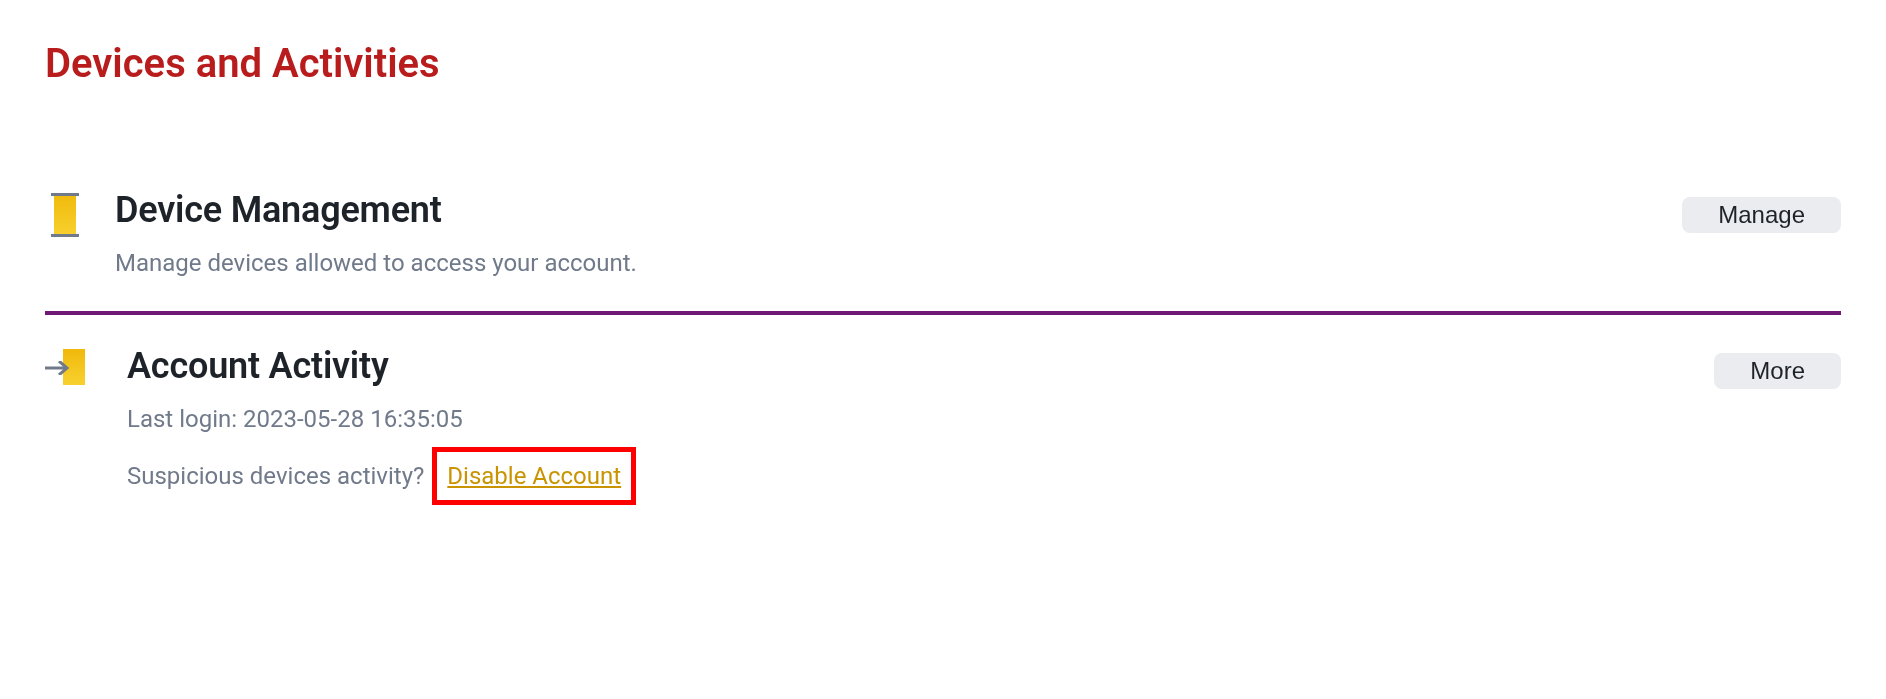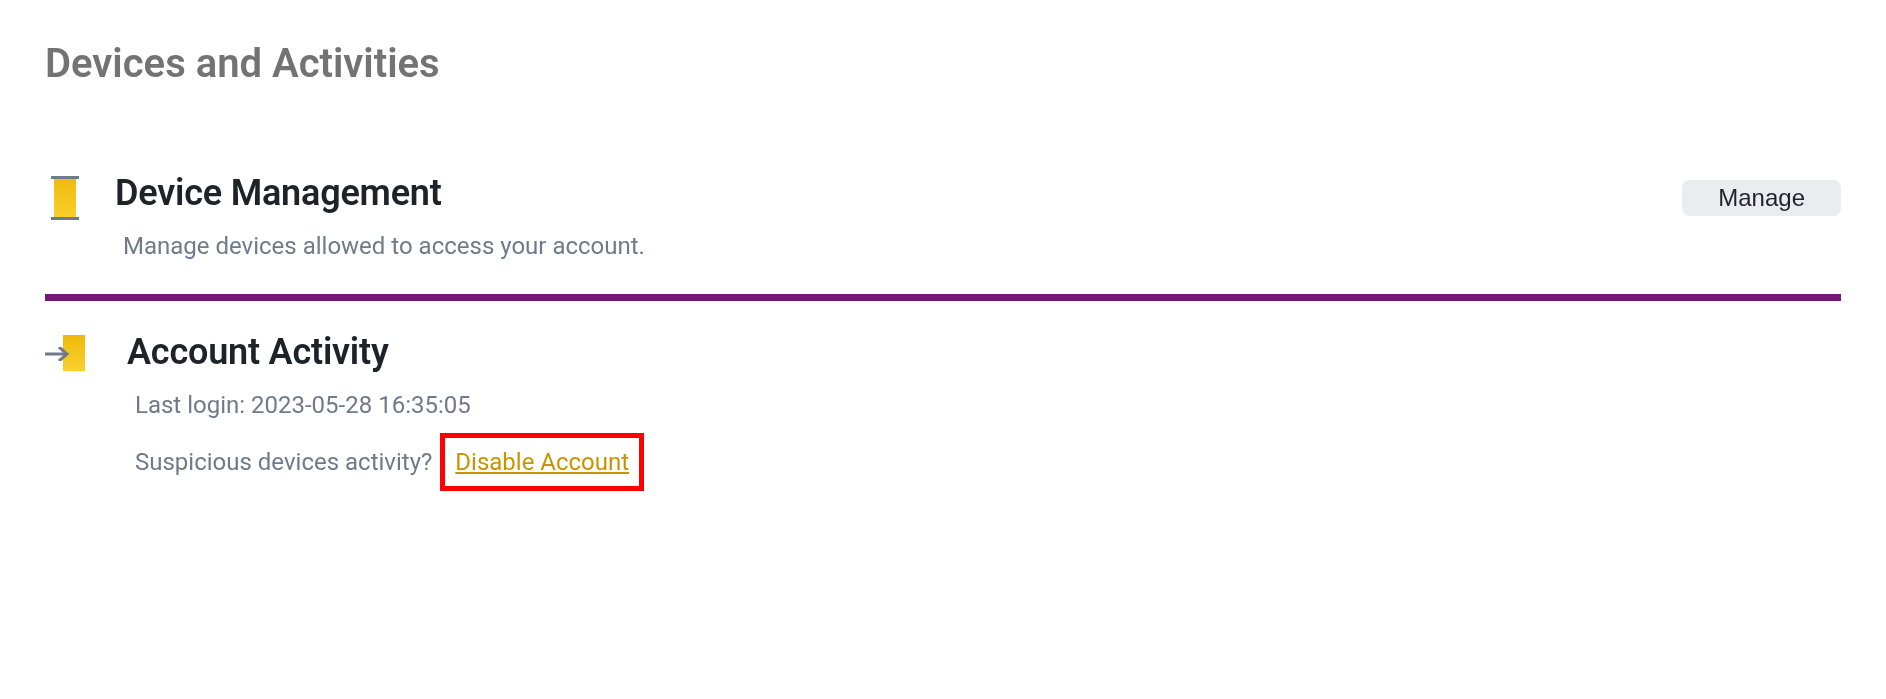--- a/index.html
+++ b/index.html
@@ -7,31 +7,31 @@
     font-family: -apple-system, BlinkMacSystemFont, "Segoe UI", Roboto, "Helvetica Neue", Arial, sans-serif;
     background: #ffffff;
     width: 1886px;
     height: 699px;
     padding: 40px 45px;
     color: #1e2329;
   }
   .section-title {
     font-size: 40px;
     font-weight: 600;
-    color: #737373;
-    margin-bottom: 55px;
+    color: #b91c1c;
+    margin-bottom: 72px;
   }
   .row {
     display: flex;
     align-items: flex-start;
     padding: 30px 0;
     gap: 30px;
   }
   .row + .row {
-    border-top: 7px solid #701a75;
+    border-top: 4px solid #701a75;
     gap: 42px;
   }
   .icon-col {
     flex: 0 0 40px;
     width: 40px;
     display: flex;
     justify-content: center;
     padding-top: 4px;
   }
   .content-col {
@@ -45,21 +45,20 @@
     font-size: 36px;
     font-weight: 600;
     color: #1e2329;
     margin-bottom: 14px;
     letter-spacing: -0.2px;
   }
   .row-desc {
     font-size: 24px;
     color: #707a8a;
     line-height: 1.5;
-    margin-left: 8px;
   }
   .row-desc + .row-desc {
     margin-top: 10px;
   }
   .btn {
     display: inline-block;
     background: #eaecef;
     color: #1e2329;
     font-size: 24px;
     font-weight: 500;
@@ -154,13 +153,16 @@
   <div class="content-col">
     <div class="row-title">Account Activity</div>
     <div class="row-desc">Last login: 2023-05-28 16:35:05</div>
     <div class="row-desc">
       <span>Suspicious devices activity? </span>
       <span class="highlight-box">
         <a class="link-disable">Disable Account</a>
       </span>
     </div>
   </div>
+  <div class="action-col">
+    <button class="btn">More</button>
+  </div>
 </div>
 
 </body></html>

